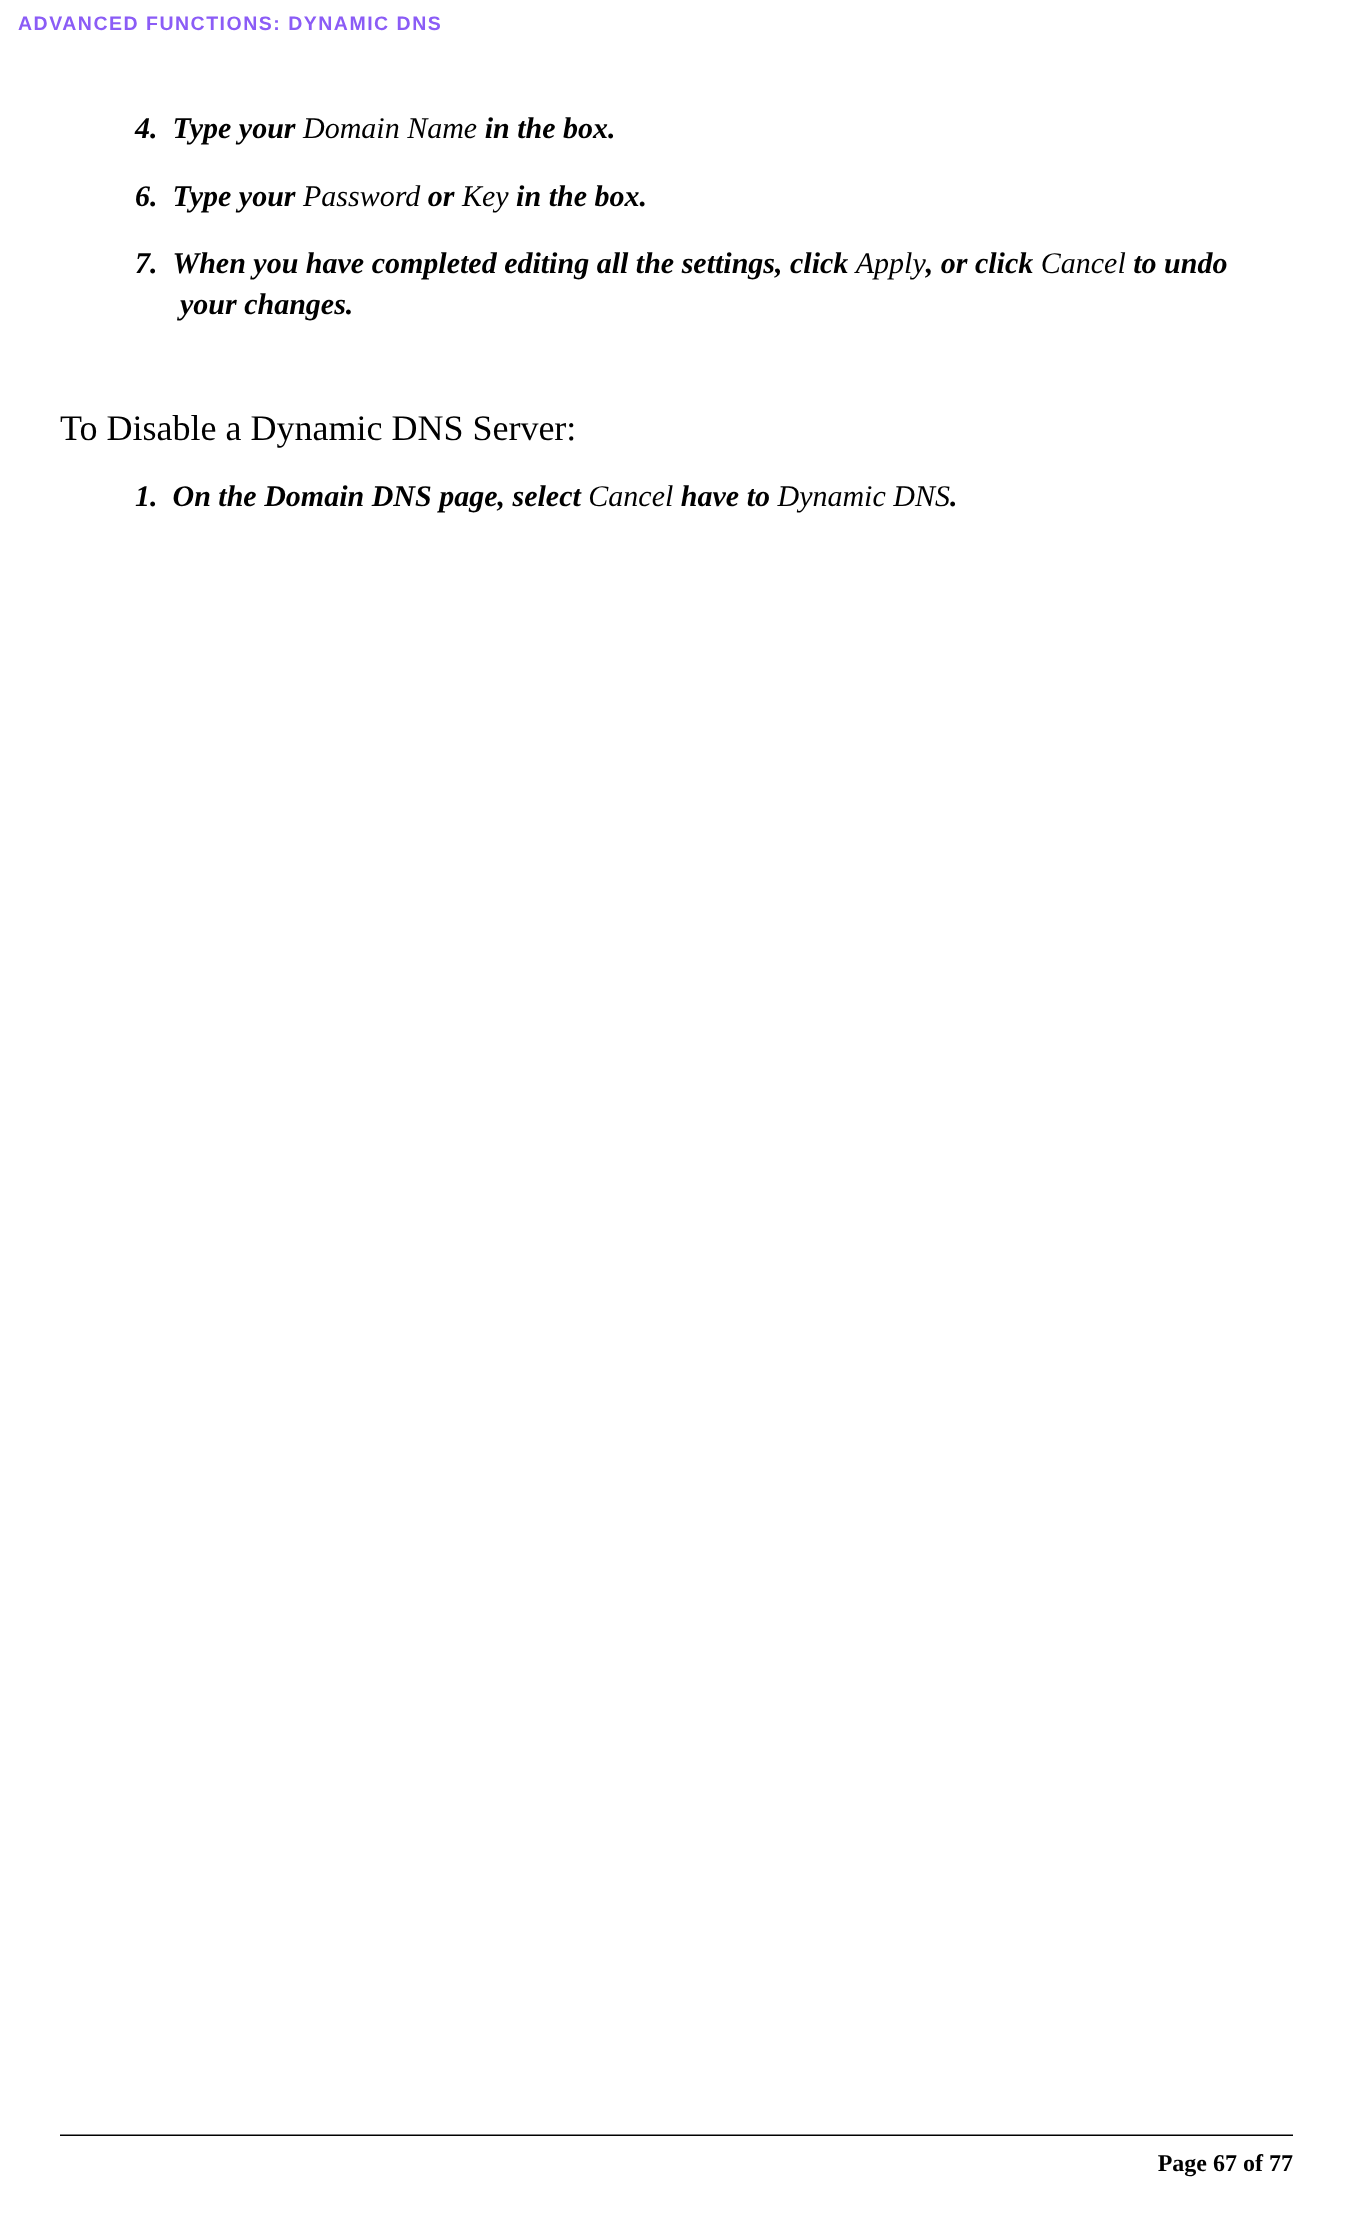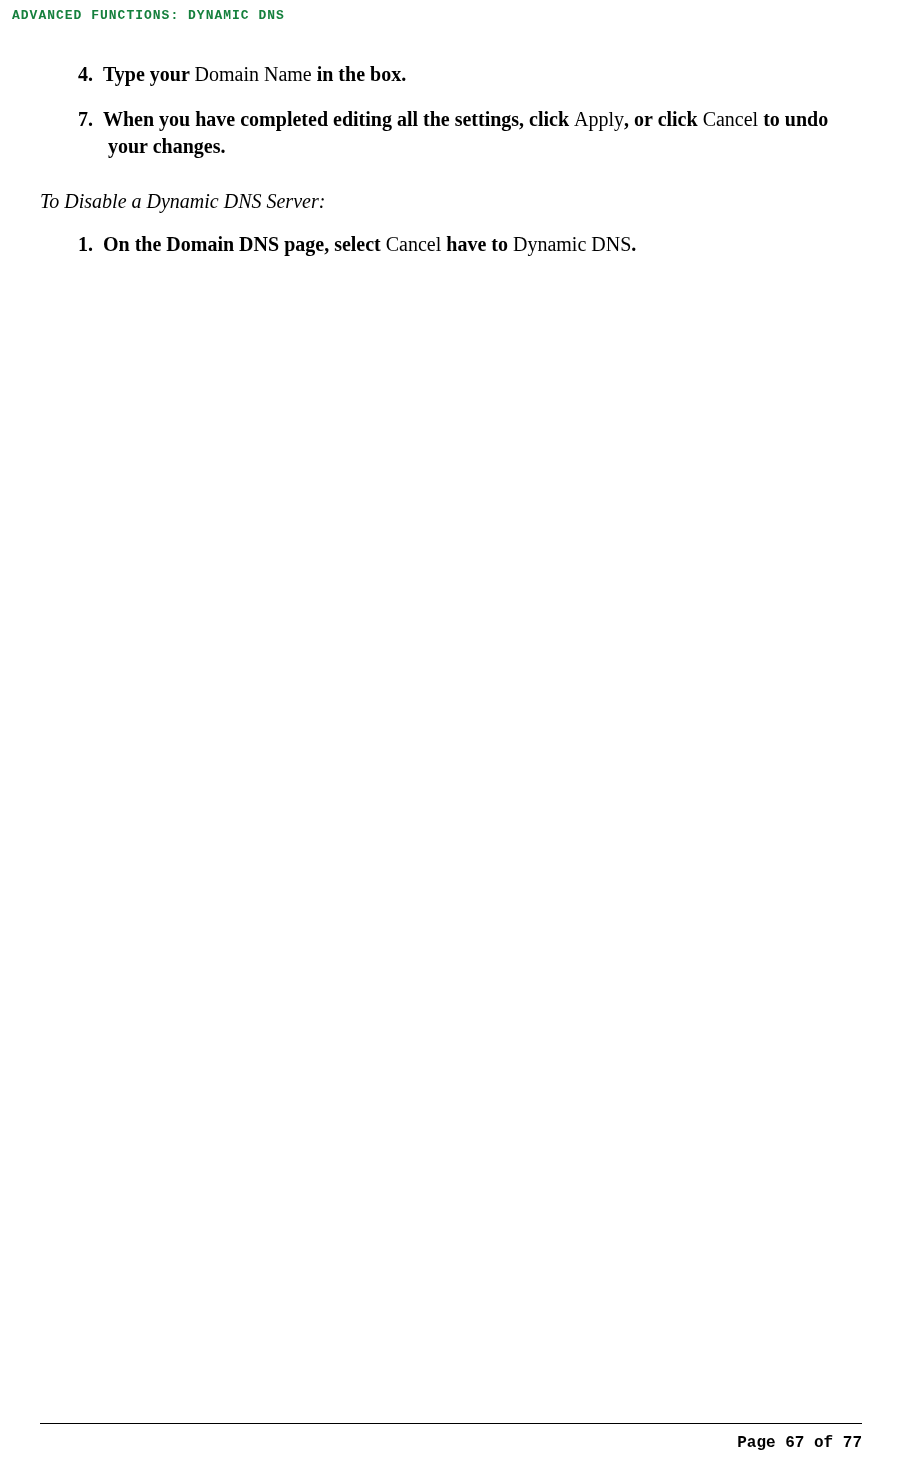--- a/index.html
+++ b/index.html
@@ -6,84 +6,87 @@
       font-family: "Times New Roman", Times, serif;
       margin: 0;
       padding: 0;
       background: white;
       width: 902px;
       height: 1482px;
       position: relative;
       box-sizing: border-box;
     }
     .header {
-      font-family: Liberation Mono, monospace;
+      font-family: Liberation Sans, sans-serif;
       font-size: 13px;
       font-weight: bold;
       letter-spacing: 1px;
       padding: 8px 12px;
-      color: #15803d;
+      color: #8b5cf6;
     }
     .content {
       padding: 30px 40px 20px 40px;
     }
     .ordered-list {
       list-style: none;
       padding: 0;
-      margin: 0;
+      margin: 12px;
+      font-style: italic;
     }
     .ordered-list li {
       font-size: 20px;
       line-height: 1.35;
       margin-bottom: 18px;
       padding-left: 68px;
       text-indent: -30px;
     }
     .list-number {
       font-weight: bold;
       display: inline;
     }
     .bold {
       font-weight: bold;
     }
     .section-para {
-      font-size: 20px;
-      margin: 30px 0 18px 0;
+      font-size: 24px;
+      margin: 56px 0 18px 0;
       font-weight: normal;
       padding-left: 0;
-      font-style: italic;
     }
     .footer {
       position: absolute;
       bottom: 30px;
       left: 40px;
       right: 40px;
     }
     .footer-line {
       border-top: 1px solid #000;
       width: 100%;
       margin-bottom: 10px;
     }
     .page-number {
-      font-family: Liberation Mono, monospace;
+      font-family: Liberation Serif, serif;
       font-size: 16px;
       font-weight: bold;
       text-align: right;
     }
   </style>
 </head>
 <body>
 
 <div class="header">ADVANCED FUNCTIONS: DYNAMIC DNS</div>
 
 <div class="content">
 
   <ol class="ordered-list">
     <li>
       <span class="list-number">4.</span>&nbsp;&nbsp;<span class="bold">Type your </span><span>Domain Name </span><span class="bold">in the box.</span>
+    </li>
+    <li>
+      <span class="list-number">6.</span>&nbsp;&nbsp;<span class="bold">Type your </span><span>Password </span><span class="bold">or </span><span>Key </span><span class="bold">in the box.</span>
     </li>
     <li>
       <span class="list-number">7.</span>&nbsp;&nbsp;<span class="bold">When you have completed editing all the settings, click </span><span>Apply</span><span class="bold">, or click </span><span>Cancel </span><span class="bold">to undo your changes.</span>
     </li>
   </ol>
 
   <p class="section-para">To Disable a Dynamic DNS Server:</p>
 
   <ol class="ordered-list">
     <li>

